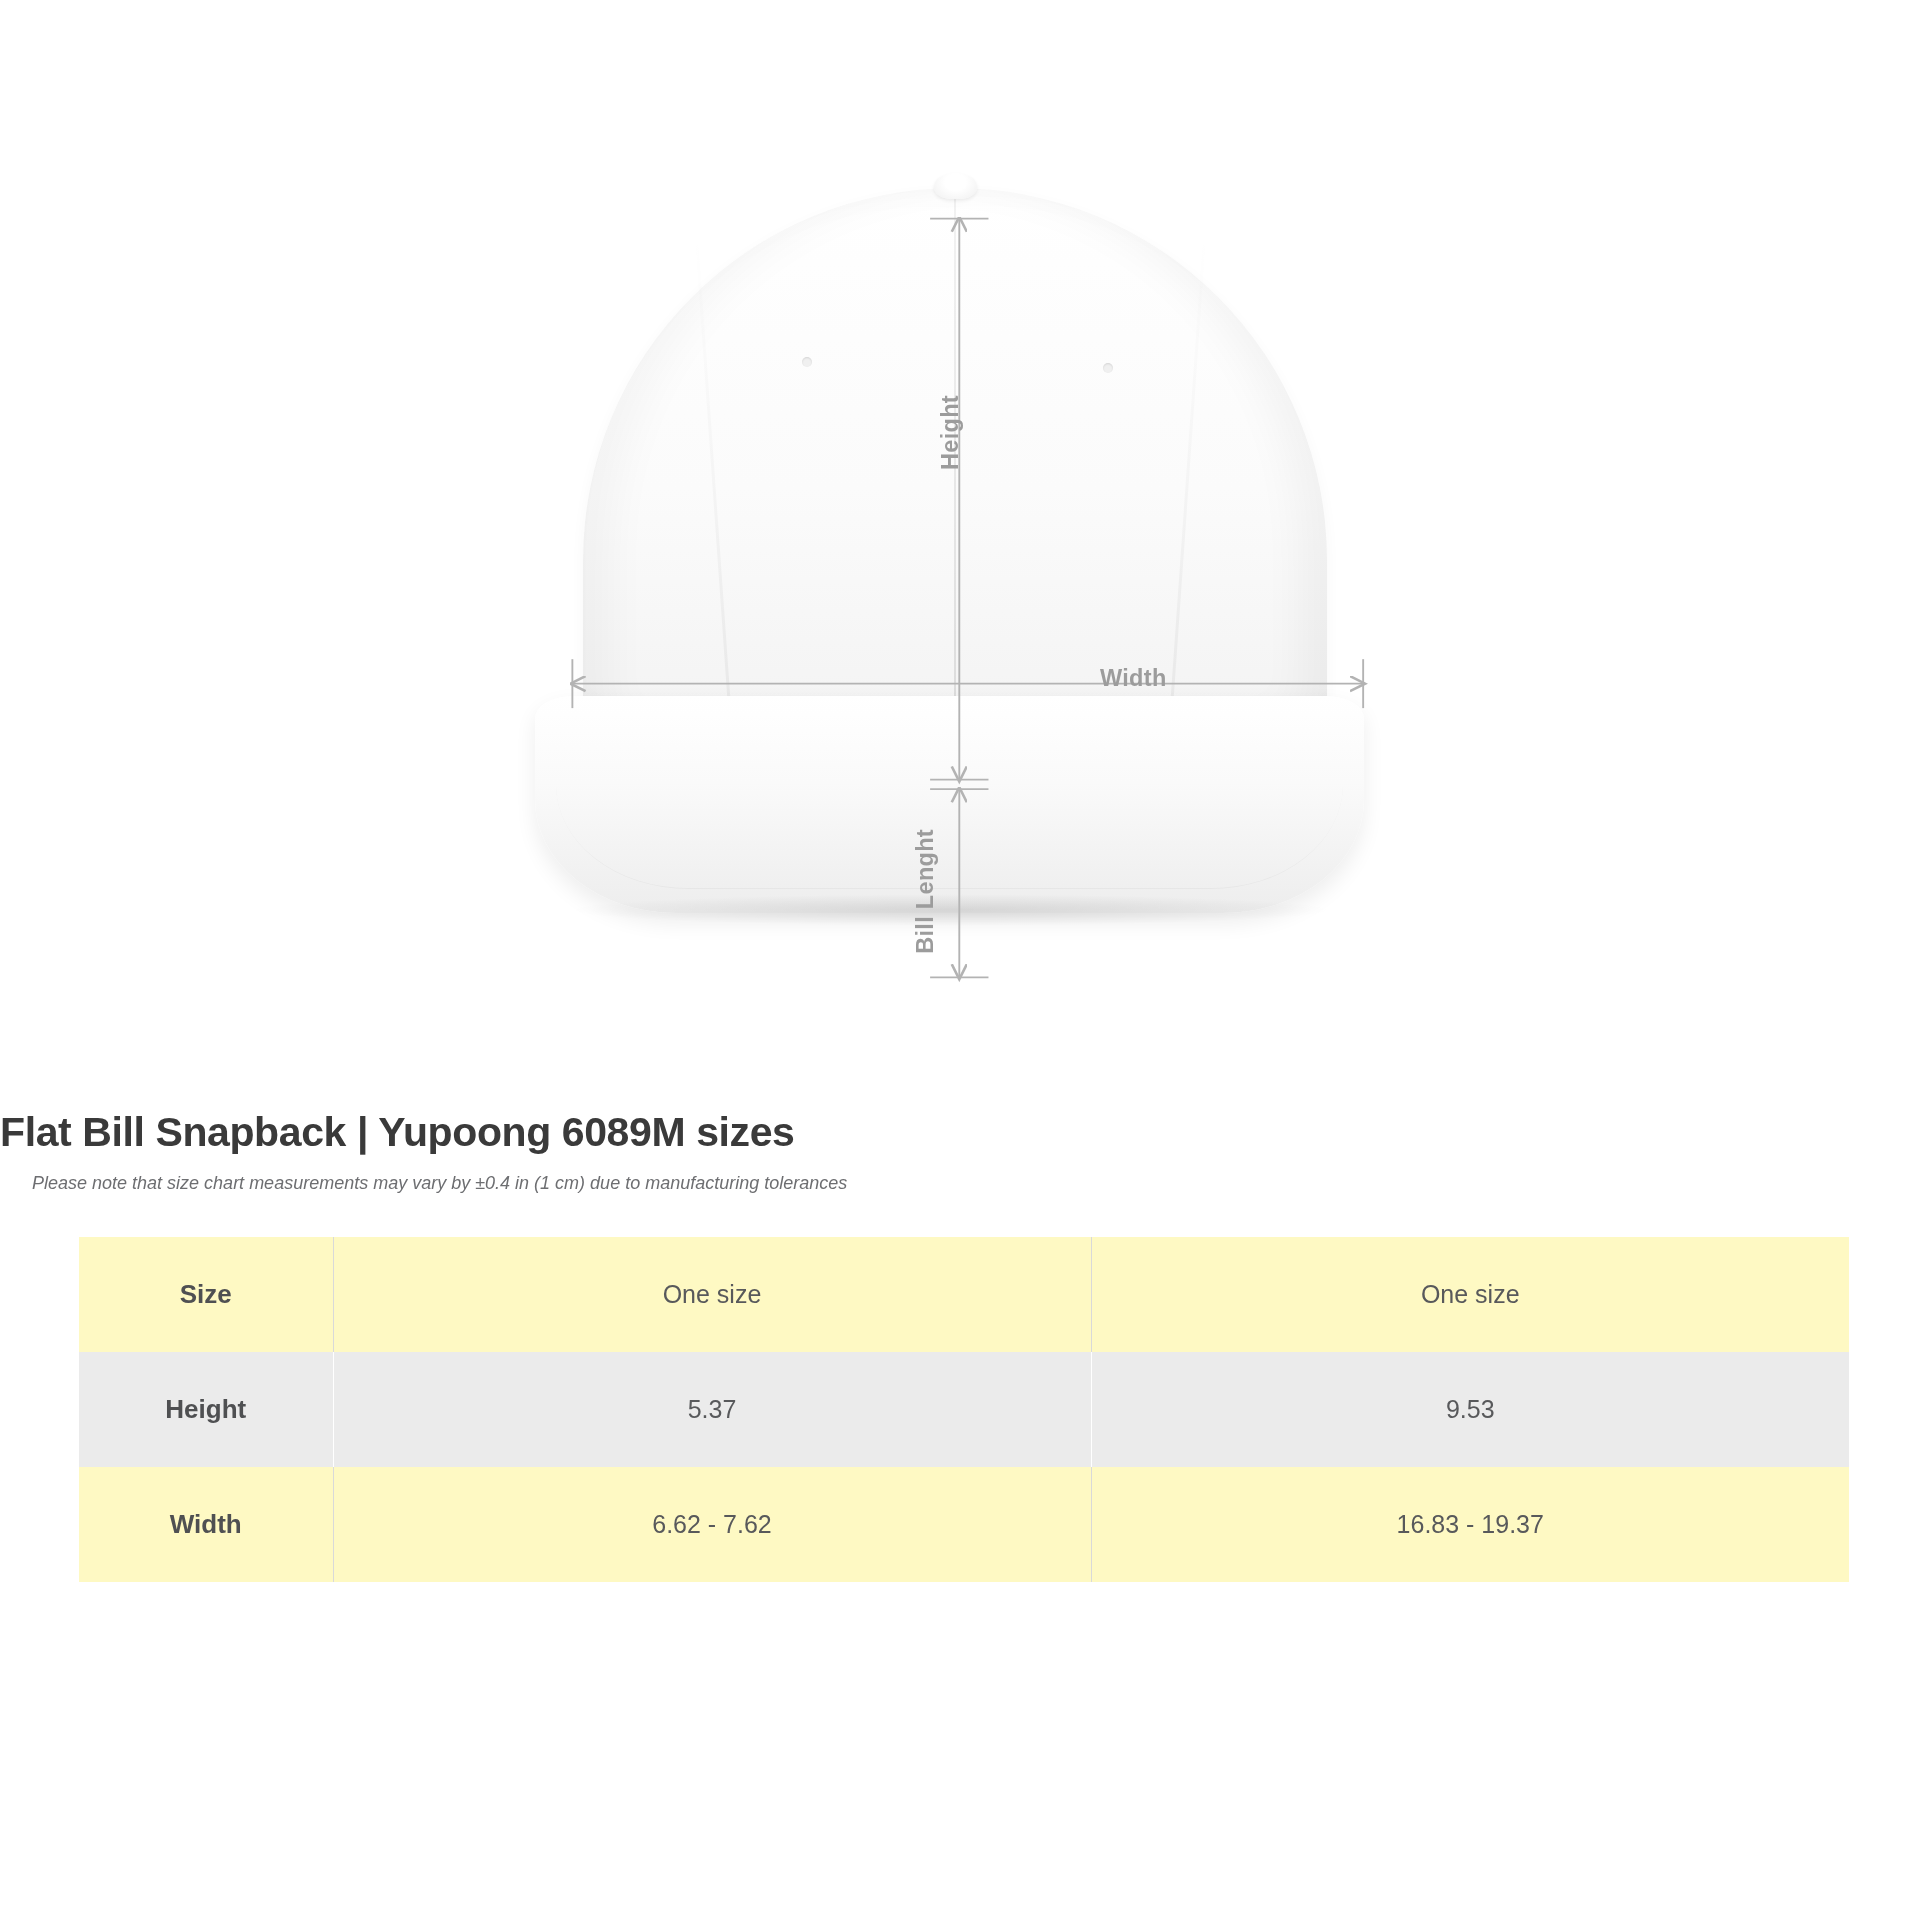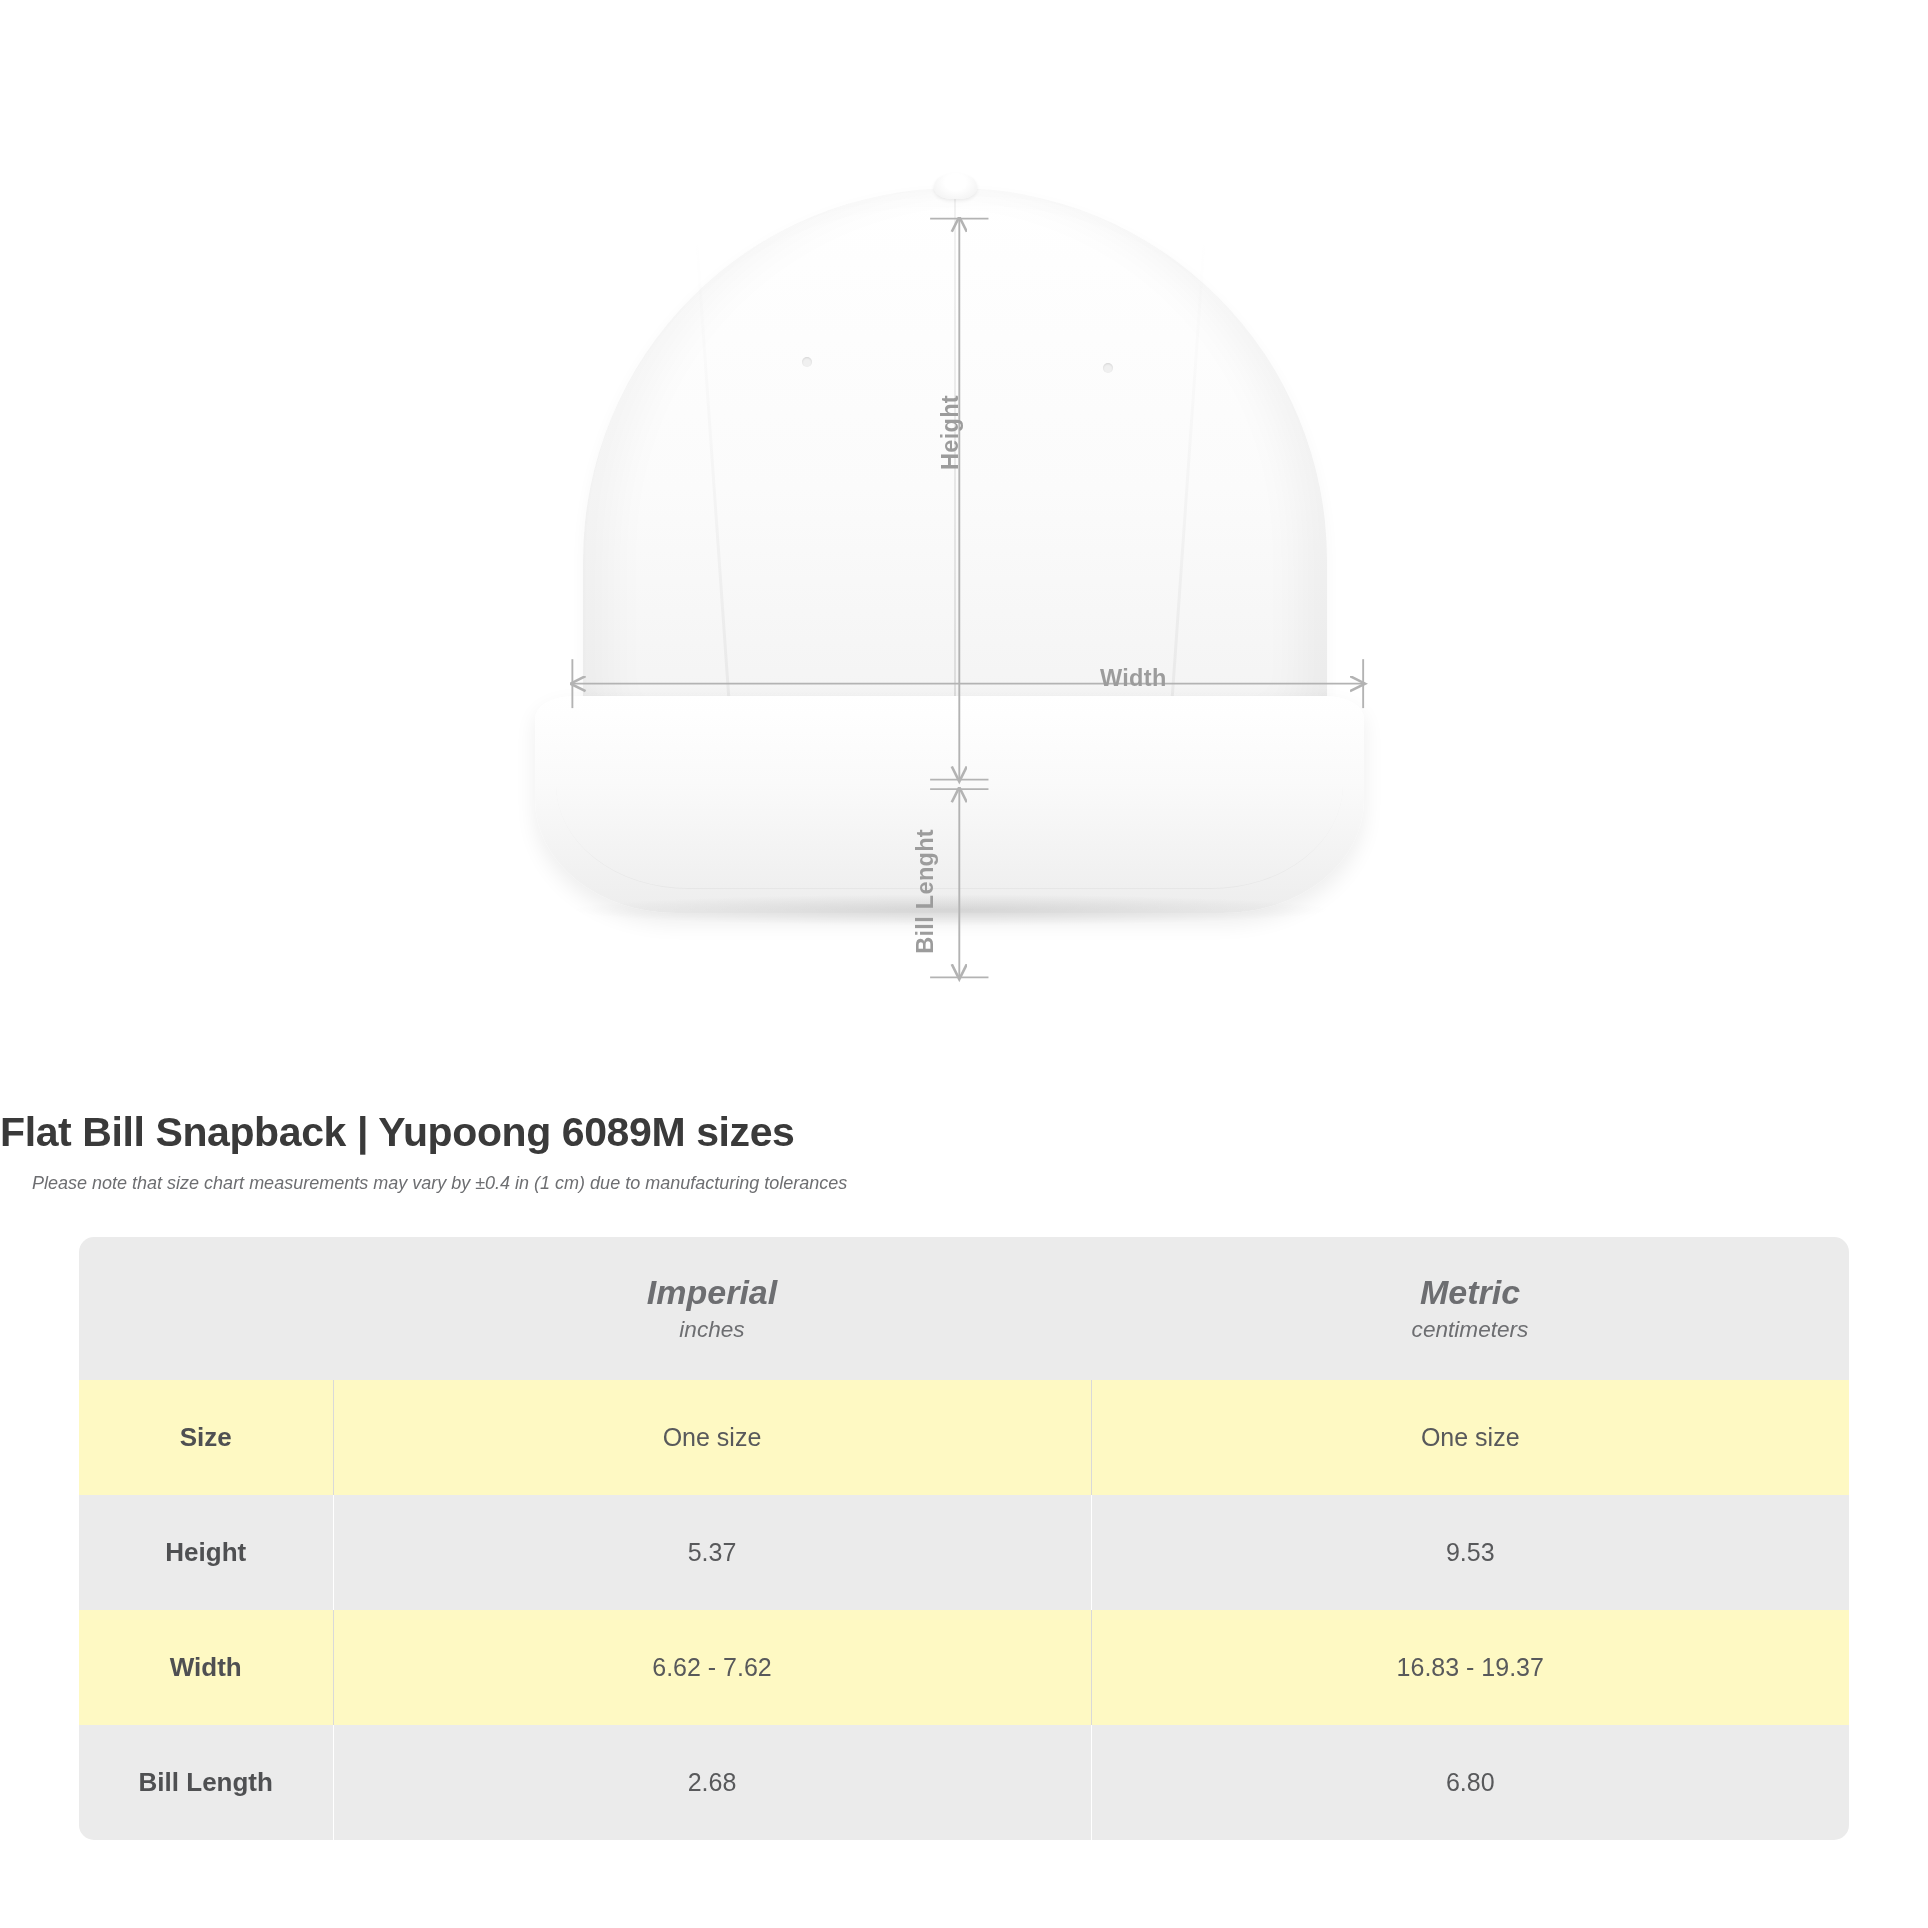--- a/index.html
+++ b/index.html
@@ -324,53 +324,37 @@
   </div>
 
   <div class="table-wrap">
     <table class="size-table">
       <colgroup>
         <col class="col-label">
         <col class="col-imp">
         <col class="col-met">
       </colgroup>
       <tbody>
-        <tr class="head-row">
-          <td class="corner"></td>
-          <td>
-            <div class="unit-name">Imperial</div>
-            <div class="unit-sub">inches</div>
-          </td>
-          <td class="last">
-            <div class="unit-name">Metric</div>
-            <div class="unit-sub">centimeters</div>
-          </td>
-        </tr>
 
         <tr class="body-row row-white">
           <td class="rowlabel">Size</td>
           <td class="imp">One size</td>
           <td>One size</td>
         </tr>
 
         <tr class="body-row row-grey">
           <td class="rowlabel">Height</td>
           <td class="imp">5.37</td>
           <td>9.53</td>
         </tr>
 
         <tr class="body-row row-white">
           <td class="rowlabel">Width</td>
           <td class="imp">6.62 - 7.62</td>
           <td>16.83 - 19.37</td>
         </tr>
 
-        <tr class="body-row row-grey row-last">
-          <td class="rowlabel first">Bill Length</td>
-          <td class="imp">2.68</td>
-          <td class="last">6.80</td>
-        </tr>
       </tbody>
     </table>
   </div>
 
 </div>
 
 
 </body></html>

